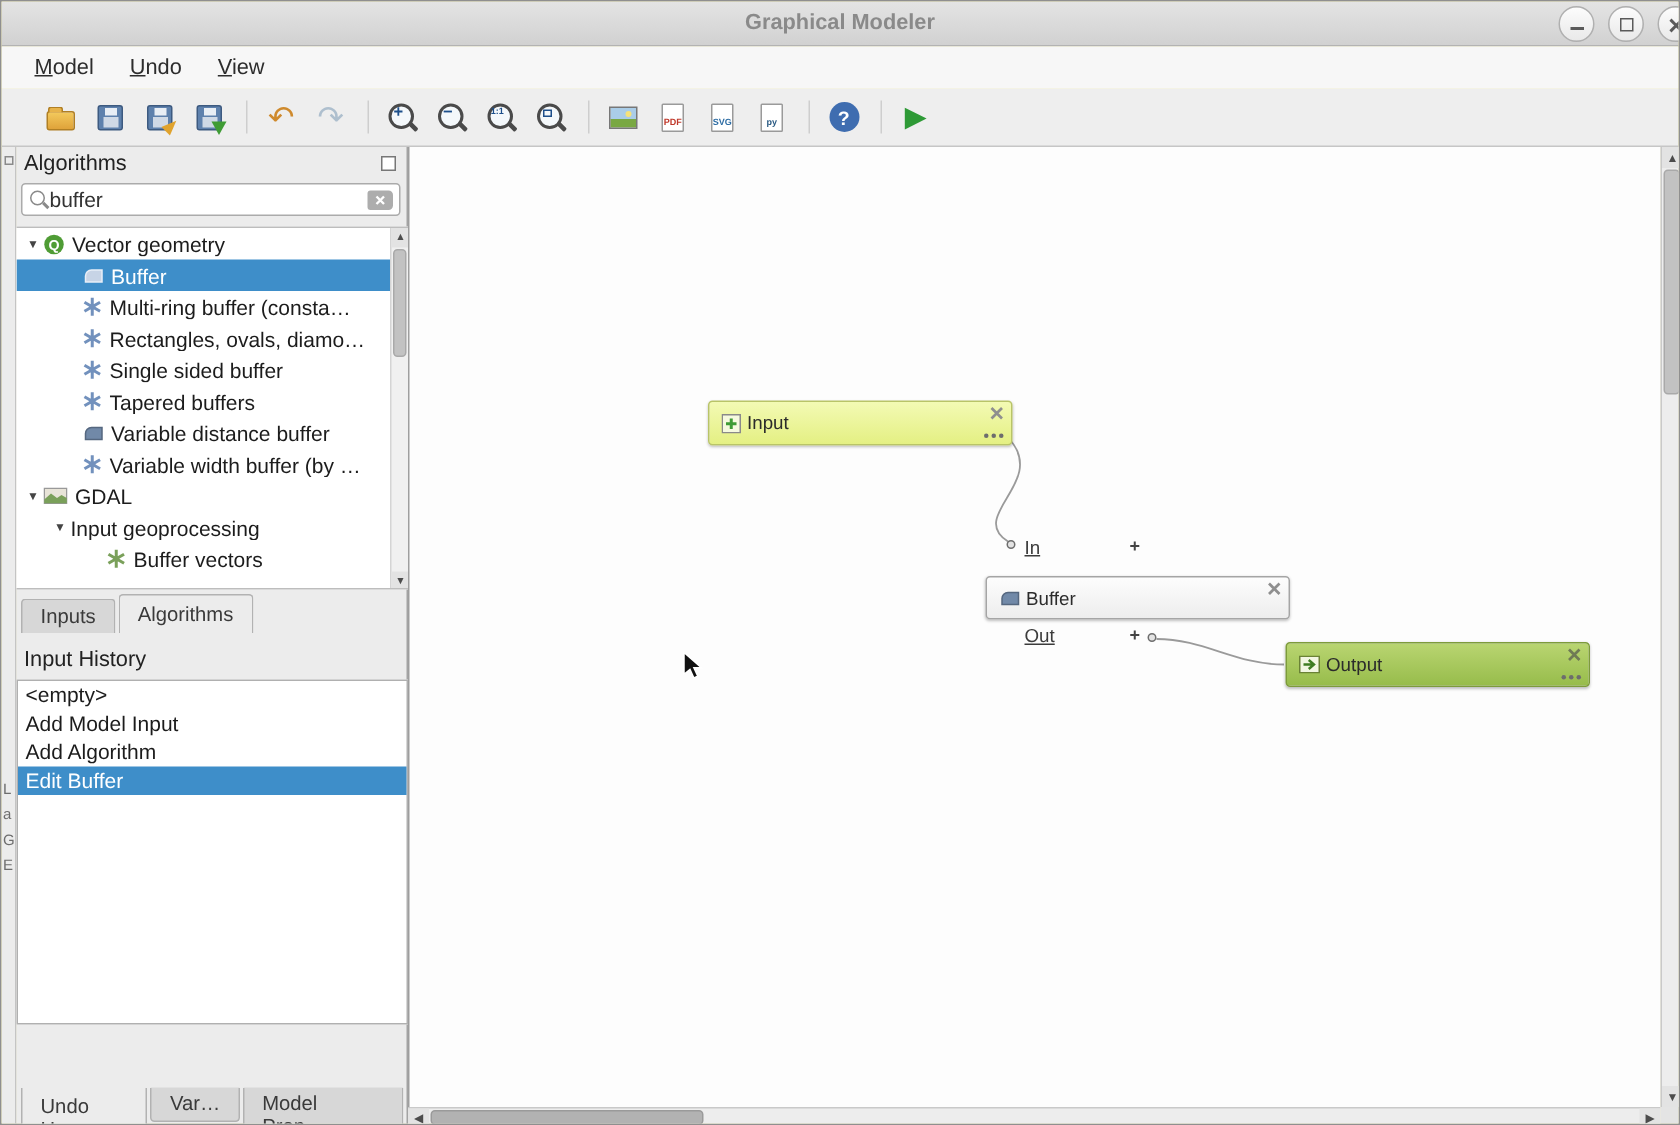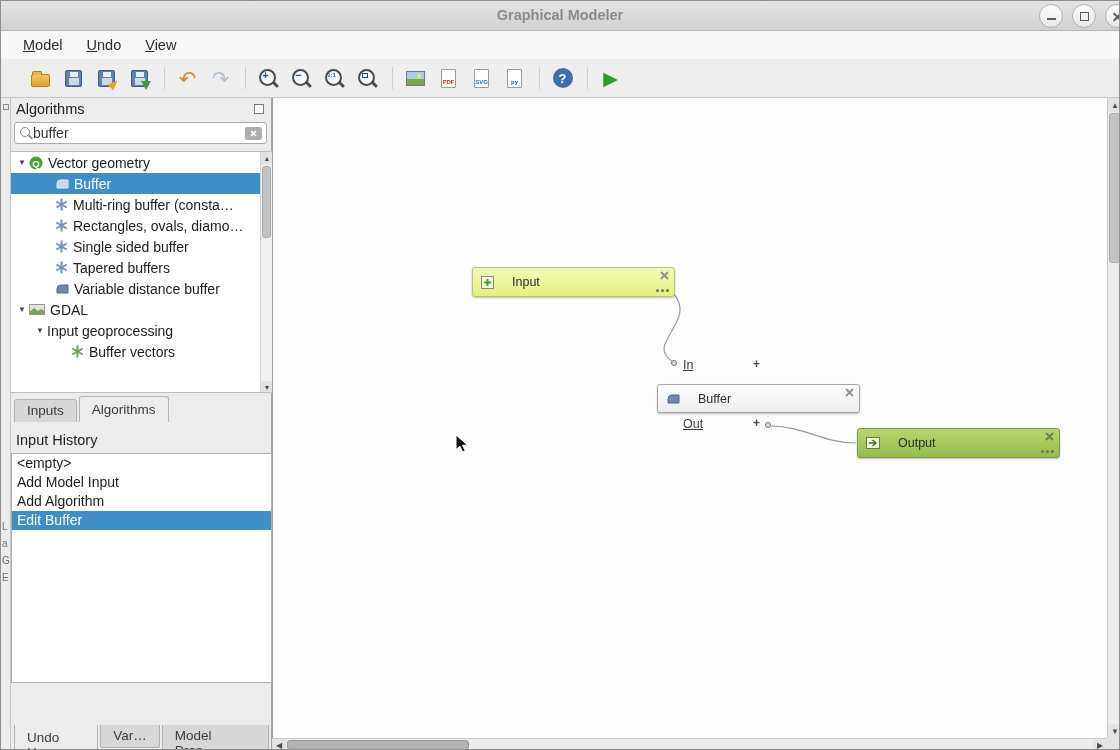--- a/index.html
+++ b/index.html
@@ -115,21 +115,21 @@
   .undolist { position:absolute; left:0; top:355px; width:261px; height:230px; background:#fff;
               border:1px solid #b0b0b0; }
   .urow { height:19px; line-height:19px; padding-left:5px; font-size:14px; color:#1c1c1c; }
   .urow.sel { background:#3e8ec9; color:#fff; }
 
   
   .canvas { position:absolute; left:271px; top:97px; width:835px; height:640px; background:#fdfdfd;
             border-left:1px solid #9e9e9e; overflow:hidden; }
   .node { position:absolute; border-radius:3px; box-shadow:0 1px 2px rgba(0,0,0,.25);
           display:flex; align-items:center; padding:0 8px; font-size:12.5px; color:#2b2b2b; }
-  .node .nlabel { margin-left:18px; }
+  .node .nlabel { margin-left:4px; }
   .node-input  { left:199px; top:169px; width:203px; height:30px;
                  background:linear-gradient(#f3fab4,#e4f083); border:1px solid #b9c468; }
   .node-buffer { left:384px; top:286px; width:203px; height:29px;
                  background:linear-gradient(#fdfdfd,#ededed); border:1px solid #a5a5a5; }
   .node-output { left:584px; top:330px; width:203px; height:30px;
                  background:linear-gradient(#b9d571,#97bc4b); border:1px solid #7d9b3b; }
   .xicon { position:absolute; top:3px; right:5px; line-height:0; }
   .dots  { position:absolute; bottom:4px; right:5px; display:flex; gap:2px; }
   .dots i { width:3px; height:3px; border-radius:50%; background:#6d6d6d; display:block; }
   .slabel { position:absolute; font-size:12.5px; color:#3c3c3c;text-decoration:underline; }
@@ -344,20 +344,33 @@
         <span class="tlabel">Tapered buffers</span>
       </div>
       <div class="trow" style="padding-left:44px">
         <span class="ticon">
             <svg width="14" height="12">
               <path d="M2 10 V6 a4 4 0 0 1 4 -4 h7 v8 z" fill="#7189a8" stroke="#55677f" stroke-width="1"></path>
             </svg>
           </span>
         <span class="tlabel">Variable distance buffer</span>
       </div>
+      <div class="trow" style="padding-left:44px">
+        <span class="ticon">
+            <svg width="13" height="13">
+              <g stroke="#7291bd" stroke-width="2">
+                <line x1="6.5" y1="0.5" x2="6.5" y2="12.5"></line>
+                <line x1="1.3" y1="3.5" x2="11.7" y2="9.5"></line>
+                <line x1="1.3" y1="9.5" x2="11.7" y2="3.5"></line>
+              </g>
+              <circle cx="6.5" cy="6.5" r="2" fill="#7291bd"></circle>
+            </svg>
+          </span>
+        <span class="tlabel">Variable width buffer (by …</span>
+      </div>
       <div class="trow" style="padding-left:4px">
         <span class="exp">▼</span>
         <span class="ticon">
             <svg width="16" height="11">
               <rect x="0.5" y="0.5" width="15" height="10" fill="#e8e4d8" stroke="#999"></rect>
               <path d="M0.5 8 L5 4 L9 7 L12 5 L15.5 7 V10.5 H0.5 Z" fill="#7aa05a"></path>
             </svg>
           </span>
         <span class="tlabel">GDAL</span>
       </div>

